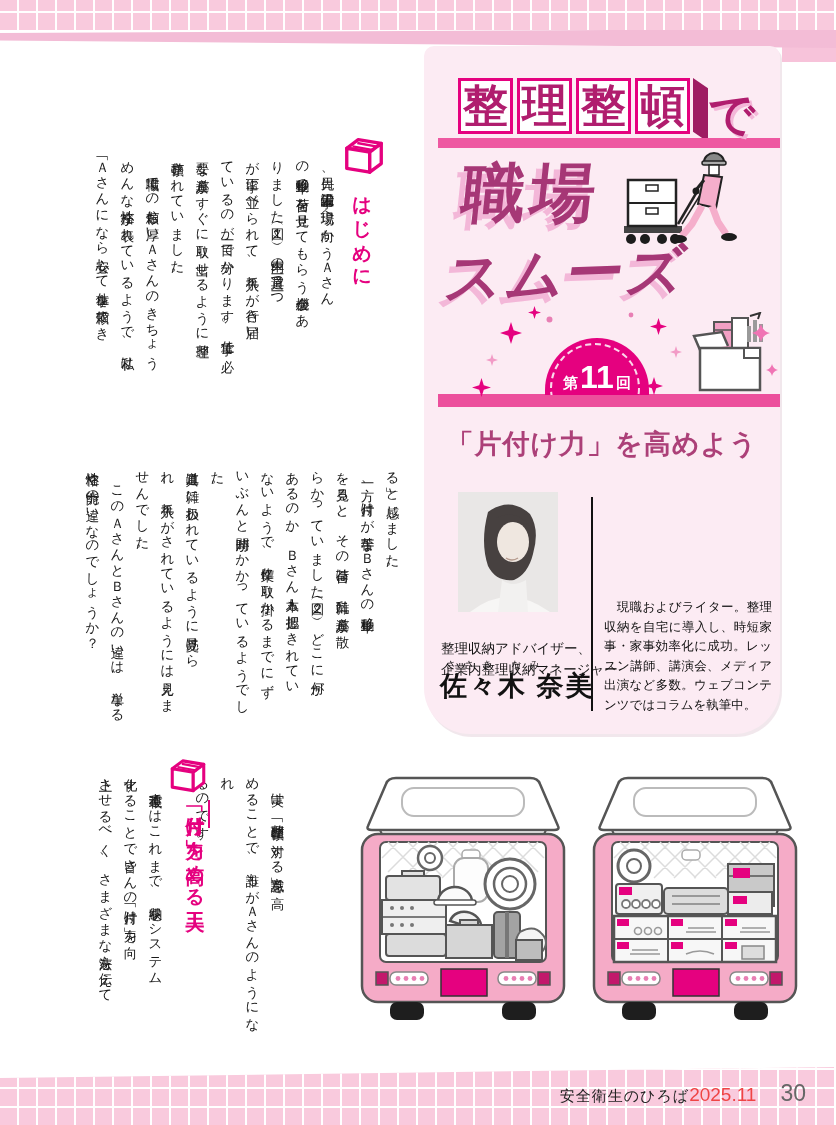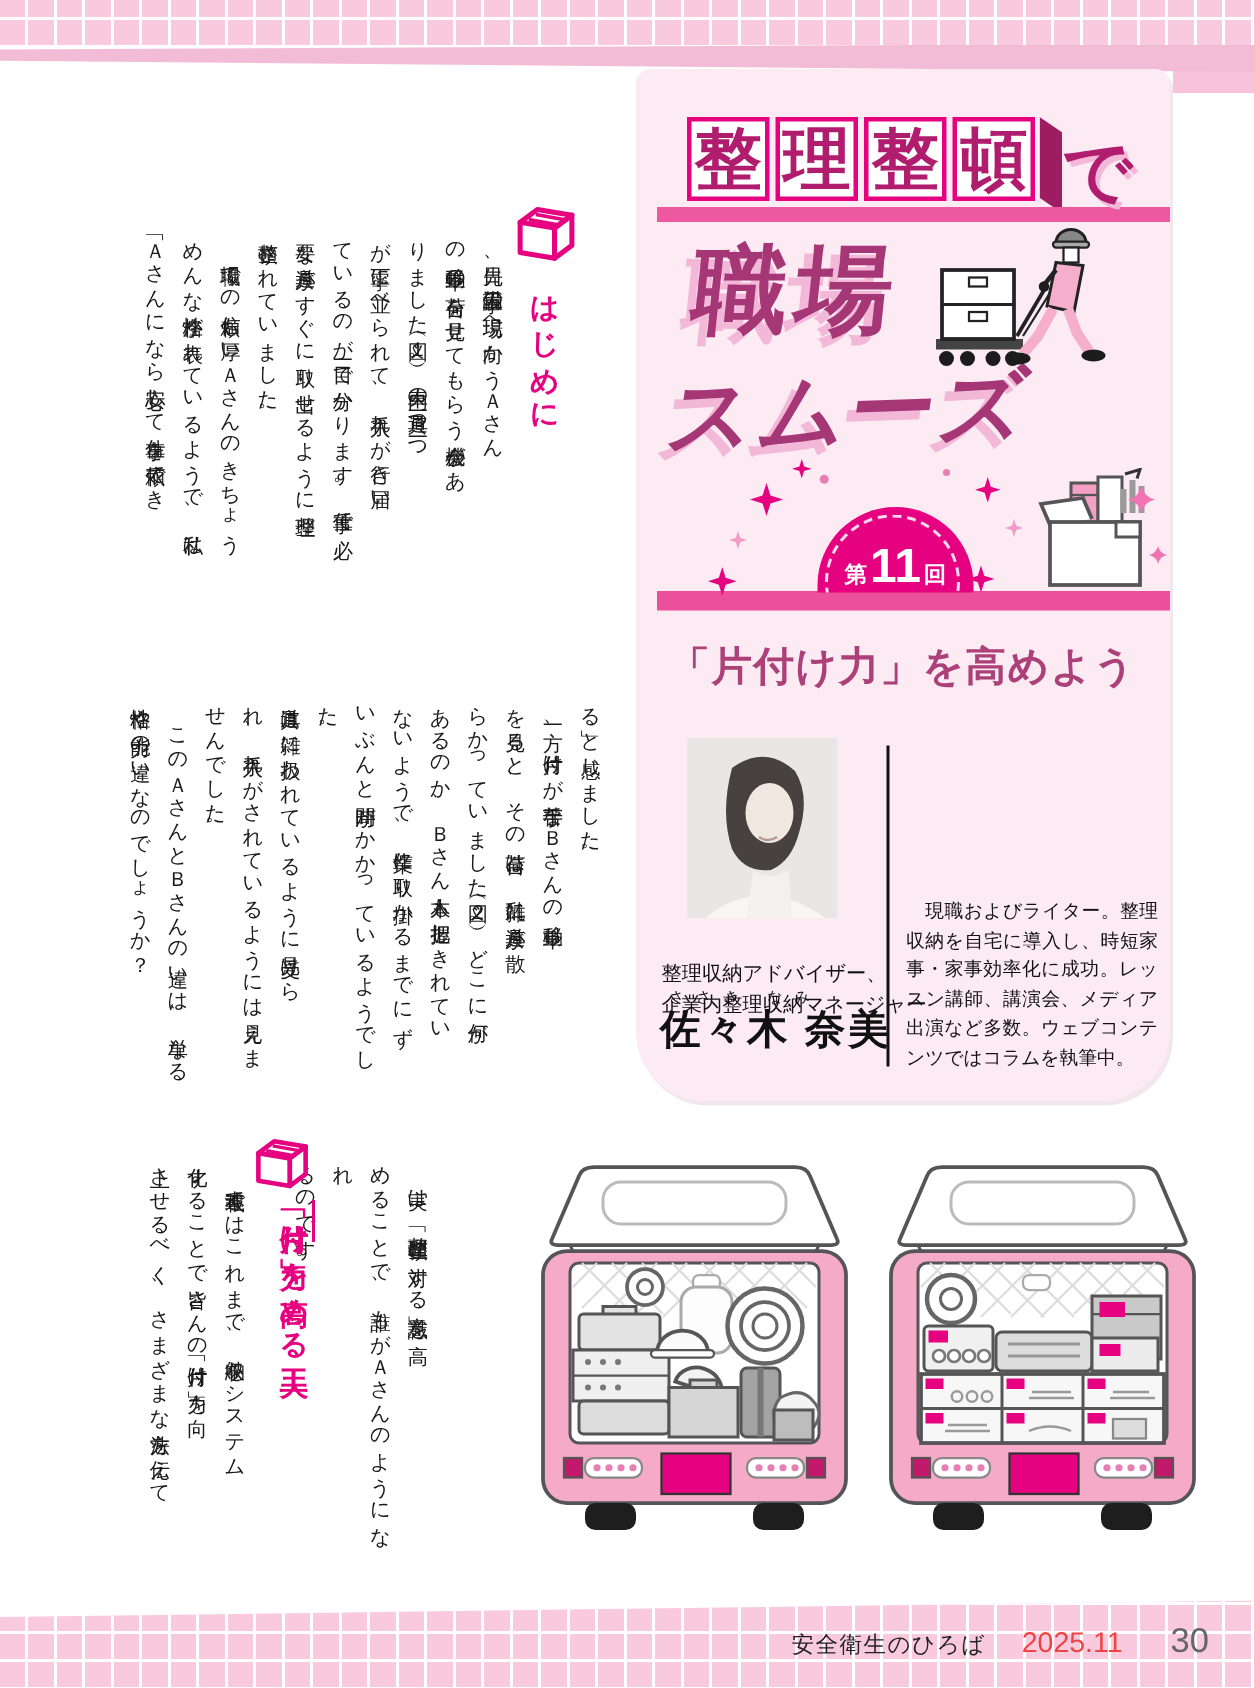--- a/index.html
+++ b/index.html
@@ -62,24 +62,24 @@
   .vhead{position:absolute;writing-mode:vertical-rl;text-orientation:upright;font-weight:bold;color:#e5017f;
       font-size:19px;letter-spacing:2px;z-index:4;font-family:"Liberation Sans",sans-serif;}
   .bracket{border-right:2.5px solid #e5017f;padding-right:2px;}
   .sec-icon{position:absolute;z-index:4;}
 
   
   .van{position:absolute;z-index:4;}
   .fig-caption{position:absolute;width:250px;text-align:center;font-size:16px;color:#111;z-index:4;letter-spacing:1px;}
 
   
-  .footer-line{position:absolute;right:30px;top:1080px;display:flex;align-items:baseline;gap:24px;z-index:5;}
+  .footer-line{position:absolute;right:30px;top:1080px;display:flex;align-items:baseline;gap:0;z-index:5;}
   .footer-mag{font-size:15px;color:#222;letter-spacing:1px;}
   .footer-issue{font-size:19px;color:#ef4444;}
-  .footer-page{font-size:23px;color:#666;margin-left:8px;}
+  .footer-page{font-size:23px;color:#666;margin-left:24px;}
 
   .spark{position:absolute;z-index:8;}
 </style>
 </head>
 <body>
 
 <div class="page">
 
   <div class="grid grid-top"></div>
   <div class="corner-block"></div>

